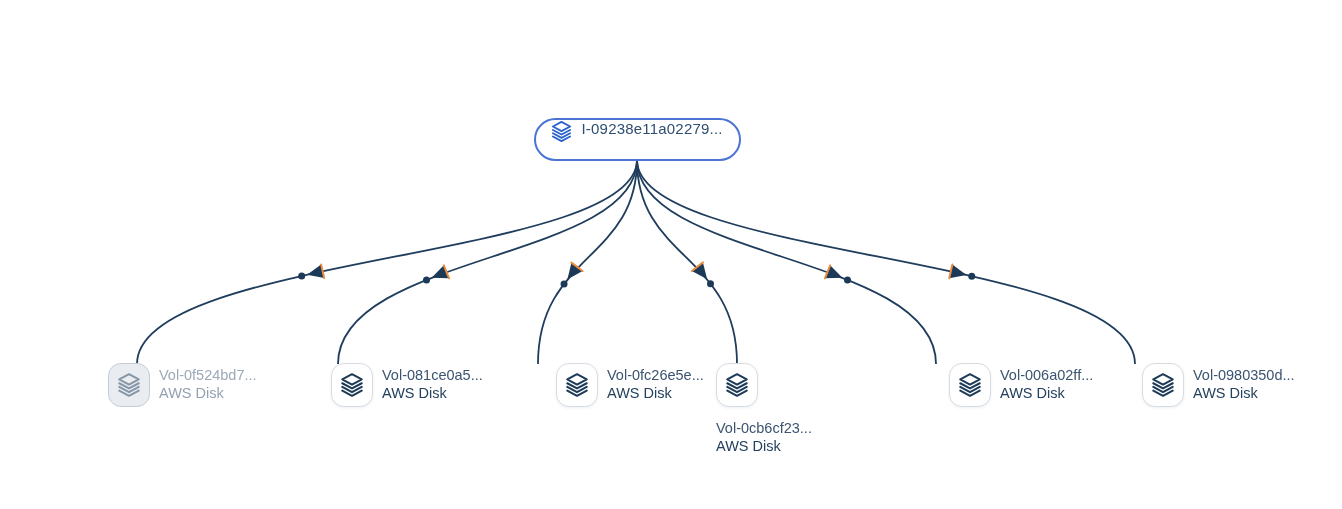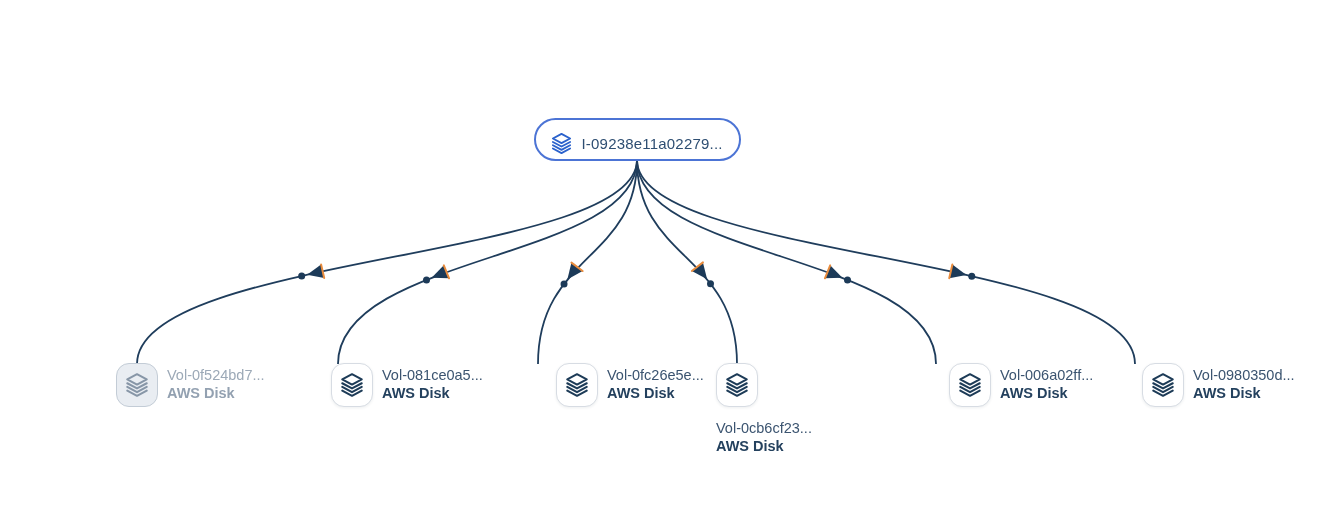--- a/index.html
+++ b/index.html
@@ -3,41 +3,41 @@
 <meta charset="utf-8">
 <style>
   html,body{margin:0;padding:0;background:#fff;}
   .canvas{
     position:relative;width:1342px;height:509px;background:#fff;
     font-family:"Liberation Sans",sans-serif;overflow:hidden;
   }
   #edge-svg{position:absolute;left:0;top:0;}
   
   .pill{
-    position:absolute;display:flex;align-items:center;gap:9px;
-    padding:8px 18px 0 14px;box-sizing:border-box;
+    position:absolute;display:flex;align-items:flex-start;gap:9px;
+    padding:0 18px 0 14px;box-sizing:border-box;
     border:2px solid var(--pill-border);border-radius:23px;background:#fff;
     color:var(--pill-icon);cursor:pointer;
   }
   .pill .pill-label{
     font-size:15px;color:var(--pill-text);white-space:nowrap;letter-spacing:.2px;
   }
   .pill svg.layers{width:23px;height:23px;flex:0 0 auto;}
   
   .disk-node{position:absolute;display:flex;gap:9px;cursor:pointer;}
   .icon-box{
     width:42px;height:44px;box-sizing:border-box;flex:0 0 auto;
     border:1.5px solid var(--disk-border);border-radius:13px;background:var(--disk-bg);
     display:flex;align-items:center;justify-content:center;color:var(--disk-icon);
     box-shadow:0 1px 3px rgba(25,45,70,.08);
   }
   .icon-box svg{width:26px;height:26px;}
   .labels{padding-top:3px;white-space:nowrap;}
   .l1{font-size:14.5px;line-height:18px;color:var(--label);}
-  .l2{font-size:14.5px;line-height:18px;font-weight:700;color:var(--label-bold);}
+  .l2{font-size:14.5px;line-height:18px;font-weight:400;color:var(--label-bold);}
   .disk-node.disabled .icon-box{
     background:var(--disabled-bg);border-color:var(--disabled-border);color:var(--disabled-icon);
     box-shadow:none;
   }
   .disk-node.disabled .l1{color:var(--disabled-label);}
   .disk-node.disabled .l2{color:var(--disabled-label-bold);}
 </style>
 </head>
 <body>
 
@@ -84,21 +84,21 @@
     </svg>
 
   <div class="pill" style="left: 533.5px; top: 117.5px; width: 207px; height: 43px;">
     <svg class="layers">
         <use href="#layers-sym"></use>
       </svg>
     <span class="pill-label">I-09238e11a02279...</span>
   </div>
 
   <div id="disk-nodes">
-      <div class="disk-node disabled" style="left: 116px; top: 363px;">
+      <div class="disk-node disabled" style="left: 108px; top: 363px;">
     <div class="icon-box">
       <svg>
             <use href="#layers-sym"></use>
           </svg>
     </div>
     <div class="labels">
       <div class="l1">Vol-0f524bd7...</div>
       <div class="l2">AWS Disk</div>
     </div>
   </div>

